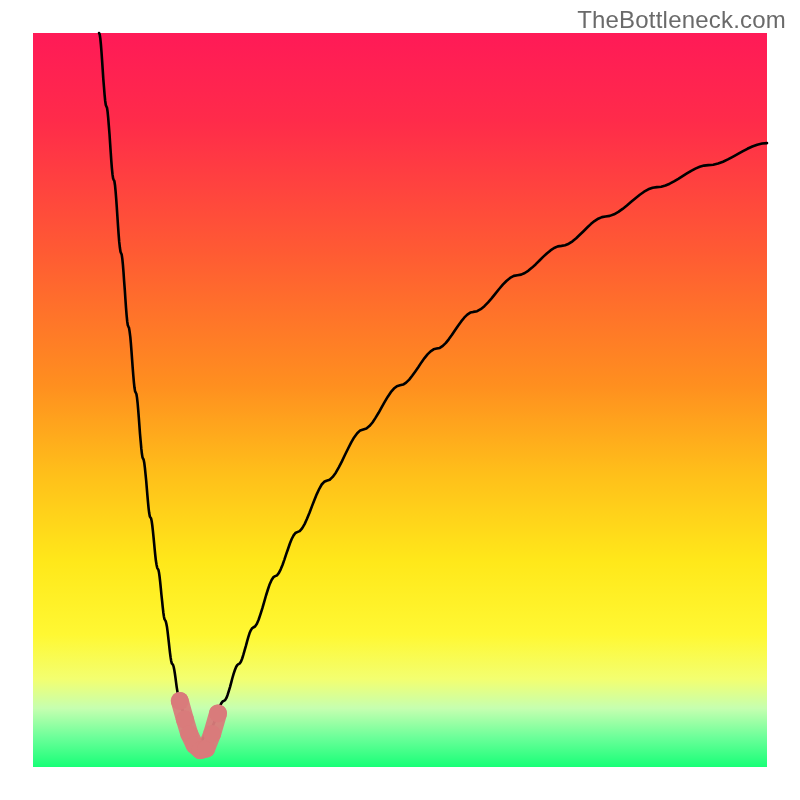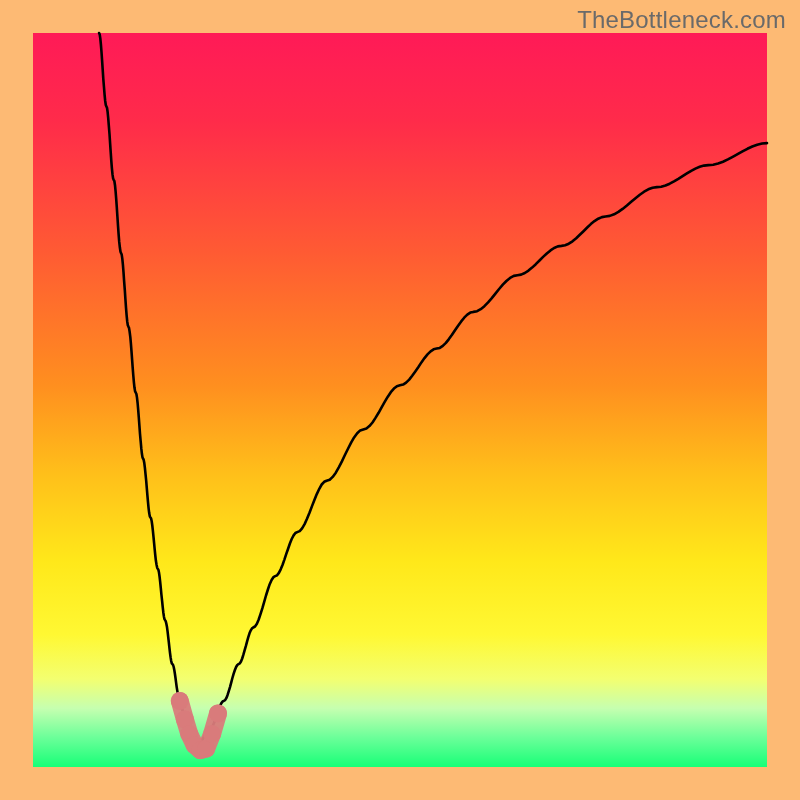--- a/index.html
+++ b/index.html
@@ -7,21 +7,21 @@
     padding: 0;
     width: 800px;
     height: 800px;
     background: #000;
     overflow: hidden;
   }
   .stage {
     position: relative;
     width: 800px;
     height: 800px;
-    background: #fdba74;
+    background: #ffffff;
   }
   .stage svg {
     position: absolute;
     top: 0;
     left: 0;
   }
   .watermark {
     position: absolute;
     top: 6px;
     right: 14px;

